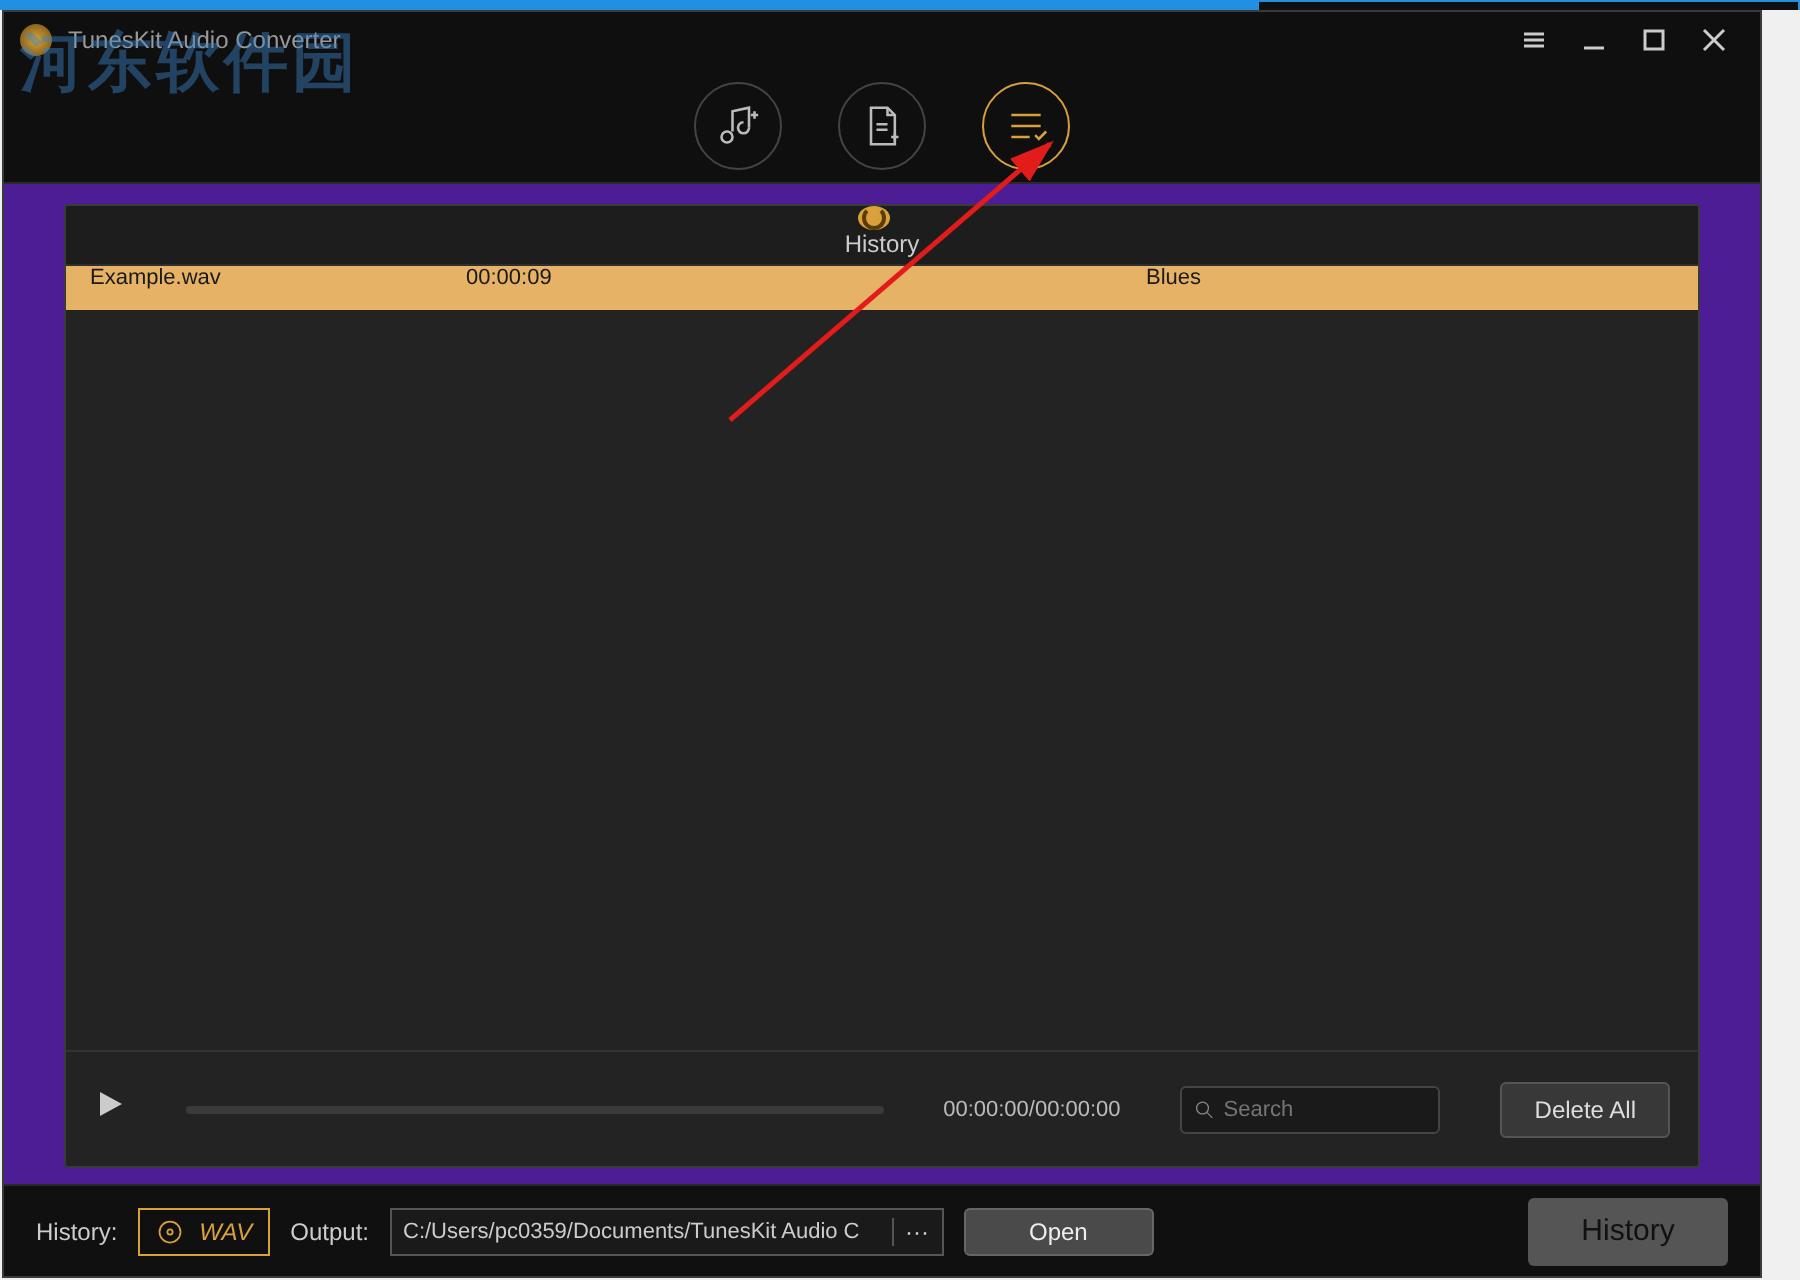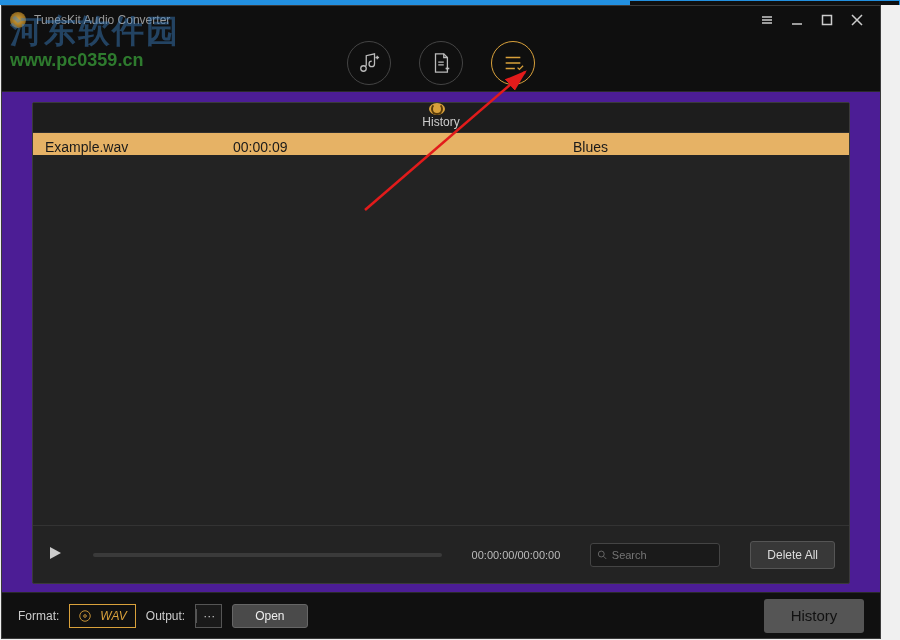--- a/index.html
+++ b/index.html
@@ -38,48 +38,47 @@
 
 .table-head { height:26px; display:flex; align-items:center; background:#1d1d1d; color:#bbb; font-size:12px; border-bottom:1px solid #2e2e2e; }
 .col-name   { width:200px; padding-left:12px; display:flex; align-items:center; }
 .col-time   { width:110px; }
 .col-artist { width:130px; }
 .col-album  { width:100px; }
 .col-genre  { flex:1; }
 .sort-ind { color:#d9a13b; margin-left:auto; margin-right:14px; font-size:9px; }
 
 .table-body { flex:1; overflow:auto; }
-.row { height:22px; display:flex; align-items:flex-end; font-size:14px; }
+.row { height:22px; display:flex; align-items:flex-start; font-size:11px; }
 .row.selected { background:#e6b265; color:#1a1a1a; }
 
 .playback-bar { height:58px; display:flex; align-items:center; padding:0 14px; gap:30px; border-top:1px solid #333; }
 .play-btn { cursor:pointer; }
 .play-btn svg { width:16px; height:16px; fill:#ccc; }
 .progress-track { flex:1; height:4px; background:#3a3a3a; border-radius:2px; position:relative; }
 .time-display { color:#bbb; font-size:11px; }
 .search-box { display:flex; align-items:center; background:#1a1a1a; border:1px solid #444; border-radius:3px; height:24px; padding:0 6px; width:130px; }
 .search-box svg { width:12px; height:12px; stroke:#888; fill:none; margin-right:4px; }
 .search-box input { background:transparent; border:none; outline:none; color:#ccc; font-size:11px; width:100%; }
 .del-btn { background:#383838; border:1px solid #555; color:#ddd; font-size:12px; height:28px; padding:0 16px; border-radius:3px; cursor:pointer; }
 
 .bottom-bar { height:46px; background:#101010; border-top:1px solid #2a2a2a; display:flex; align-items:center; padding:0 16px; gap:10px; color:#ccc; font-size:12px; }
 .format-box { display:flex; align-items:center; border:1px solid #d9a13b; height:24px; padding:0 8px; gap:8px; cursor:pointer; color:#d9a13b; font-style:italic; }
 .format-box svg { width:14px; height:14px; stroke:#d9a13b; fill:none; }
 .output-box { display:flex; align-items:center; border:1px solid #555; height:24px; background:#1a1a1a; }
 .output-box input { background:transparent; border:none; outline:none; color:#ccc; font-size:11px; padding:0 6px; width:250px; }
 .output-box .more { border-left:1px solid #555; padding:0 6px; cursor:pointer; color:#ccc; }
-.open-btn { background:#4a4a4a; border:1px solid #666; color:#eee; font-size:12px; height:24px; padding:0 22px; border-radius:3px; cursor:pointer; }
+.open-btn { background:#4a4a4a; border:1px solid #666; color:#eee; font-size:12px; height:24px; padding:0 32px; border-radius:3px; cursor:pointer; }
 .convert-btn { margin-left:auto; background:#555; color:#111; font-size:15px; height:34px; width:100px; border:none; border-radius:3px; cursor:pointer; }
 </style>
 </head>
 <body>
 
 <div class="watermark">
   <div class="watermark-cn">河东软件园</div>
-  <div class="watermark-url">www.pc0359.cn</div>
 </div>
 
 <div class="title-bar-top"></div>
 
 <div class="app-window">
 
   <div class="title-bar">
     <div class="app-icon"></div>
     <span>TunesKit Audio Converter</span>
     <div class="spacer"></div>
@@ -172,29 +171,30 @@
               <path d="M10 10l4 4"></path>
             </svg>
           <input type="text" placeholder="Search" style="">
         </div>
         <button class="del-btn">Delete All</button>
       </div>
     </div>
   </div>
 
   <div class="bottom-bar">
-    <span>Format:</span>
+    <span>History:</span>
     <div class="format-box">
       <svg viewBox="0 0 16 16">
           <circle cx="8" cy="8" r="6"></circle>
           <circle cx="8" cy="8" r="1.5"></circle>
         </svg>
       <span>WAV</span>
     </div>
     <span>Output:</span>
     <div class="output-box">
+      <input type="text" value="C:/Users/pc0359/Documents/TunesKit Audio C" style="">
       <span class="more">···</span>
     </div>
     <button class="open-btn">Open</button>
     <button class="convert-btn">History</button>
   </div>
 
 </div>
 
 </body></html>

